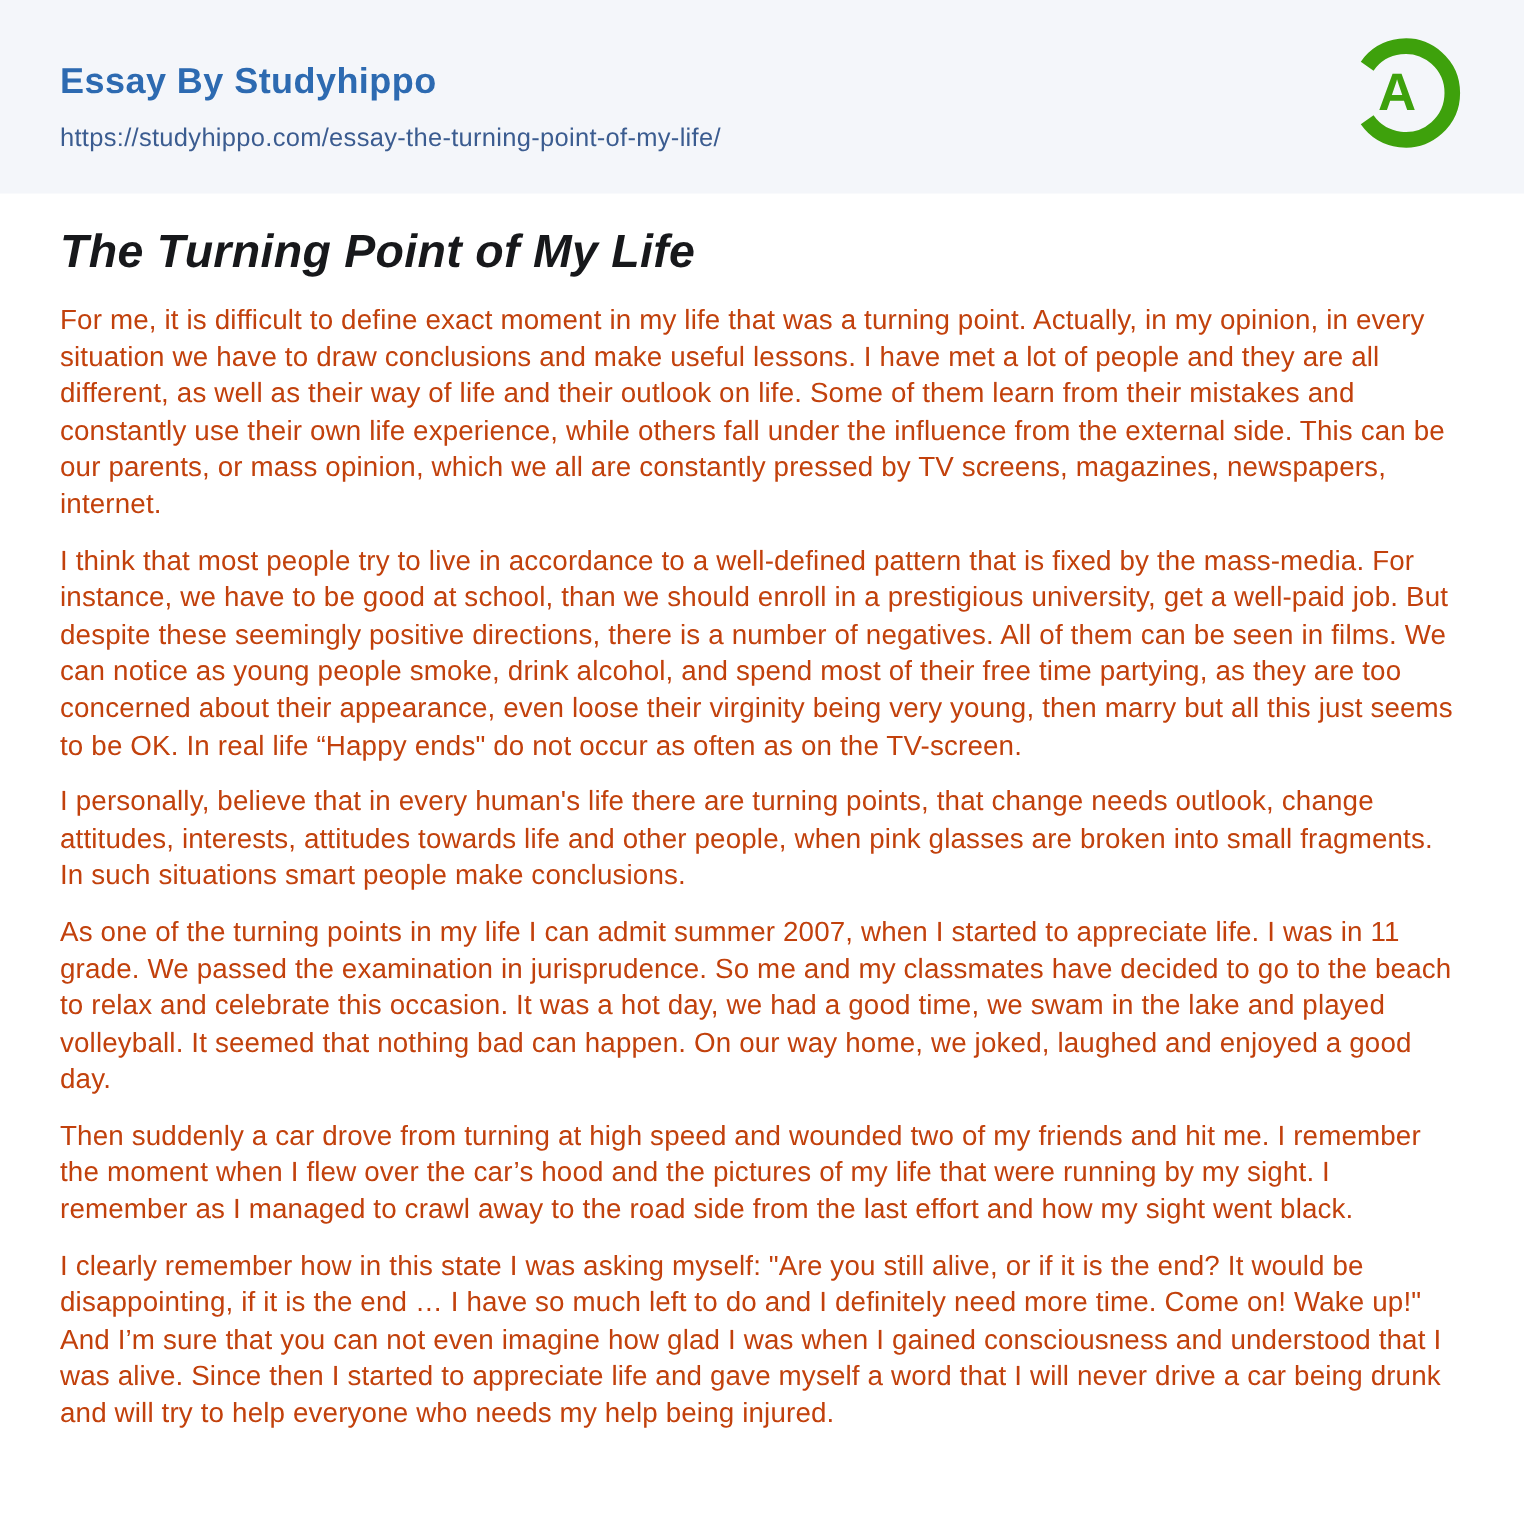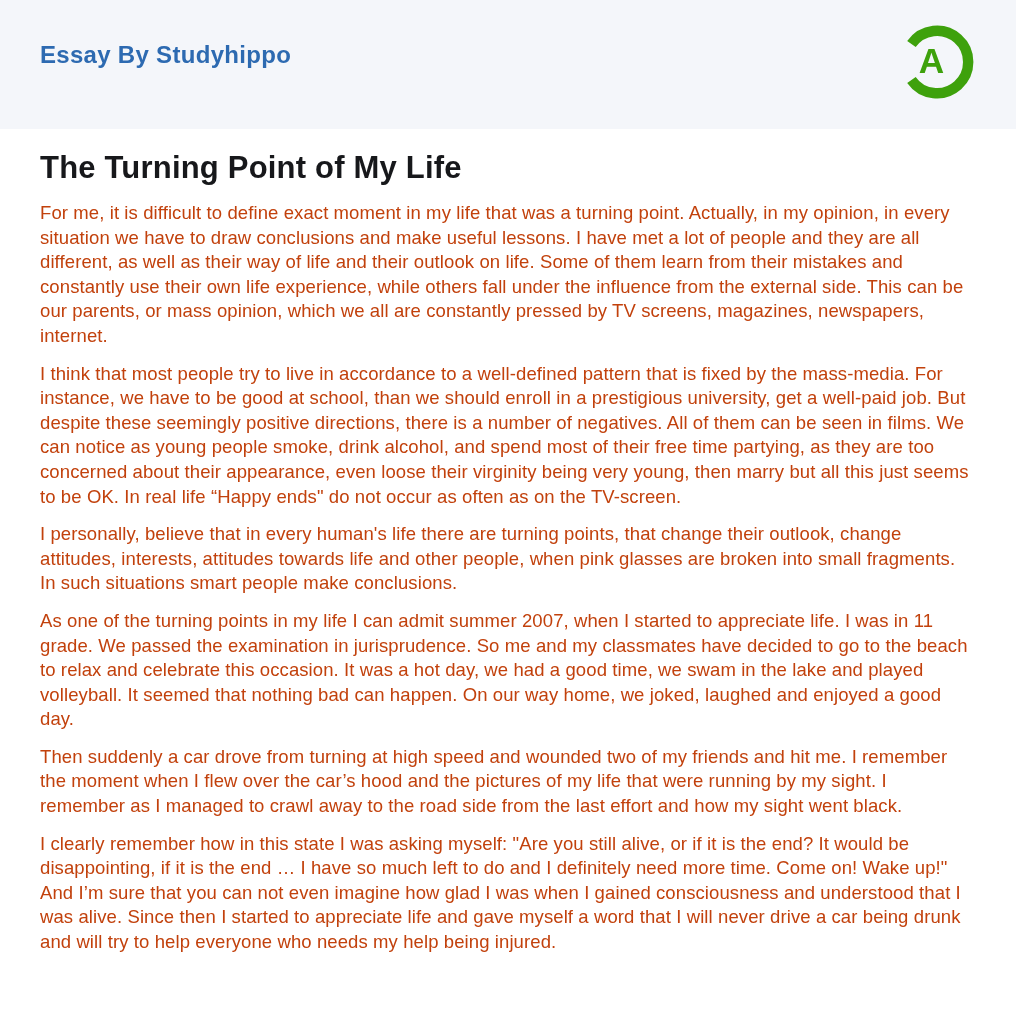--- a/index.html
+++ b/index.html
@@ -51,51 +51,53 @@
   }
 
   
   .main { padding: 21px 40px 0 40px; }
   .essay-title {
     margin: 0 0 15px 0;
     font-size: 31px;
     font-weight: 700;
     letter-spacing: 0.2px;
     color: #17181b;
+    font-style: italic;
   }
   .essay-body p {
     margin: 0 0 13px 0;
     font-size: 18.5px;
     line-height: 24.6px;
     letter-spacing: 0.1px;
     color: #c2410c;
   }
 </style>
 </head>
 <body>
 
 <div class="page">
 
   <div class="header">
     <h2 class="site-label">Essay By Studyhippo</h2>
+    <a class="page-url" href="#">https://studyhippo.com/essay-the-turning-point-of-my-life/</a>
 
     <div class="logo">
       <svg viewBox="0 0 100 100">
         <path d="M 18.05 72.37 A 39 39 0 1 0 18.05 27.63" fill="none" stroke="#3ea10c" stroke-width="13" stroke-linecap="butt"></path>
         <text x="43" y="64" text-anchor="middle" fill="#3ea10c">A</text>
       </svg>
     </div>
   </div>
 
   <div class="main">
     <h1 class="essay-title">The Turning Point of My Life</h1>
 
     <div class="essay-body">
       <p>For me, it is difficult to define exact moment in my life that was a turning point. Actually, in my opinion, in every situation we have to draw conclusions and make useful lessons. I have met a lot of people and they are all different, as well as their way of life and their outlook on life. Some of them learn from their mistakes and constantly use their own life experience, while others fall under the influence from the external side. This can be our parents, or mass opinion, which we all are constantly pressed by TV screens, magazines, newspapers, internet.</p>
       <p>I think that most people try to live in accordance to a well-defined pattern that is fixed by the mass-media. For instance, we have to be good at school, than we should enroll in a prestigious university, get a well-paid job. But despite these seemingly positive directions, there is a number of negatives. All of them can be seen in films. We can notice as young people smoke, drink alcohol, and spend most of their free time partying, as they are too concerned about their appearance, even loose their virginity being very young, then marry but all this just seems to be OK. In real life “Happy ends" do not occur as often as on the TV-screen.</p>
-      <p>I personally, believe that in every human's life there are turning points, that change their outlook, change attitudes, interests, attitudes towards life and other people, when pink glasses are broken into small fragments. In such situations smart people make conclusions.</p>
+      <p>I personally, believe that in every human's life there are turning points, that change needs outlook, change attitudes, interests, attitudes towards life and other people, when pink glasses are broken into small fragments. In such situations smart people make conclusions.</p>
       <p>As one of the turning points in my life I can admit summer 2007, when I started to appreciate life. I was in 11 grade. We passed the examination in jurisprudence. So me and my classmates have decided to go to the beach to relax and celebrate this occasion. It was a hot day, we had a good time, we swam in the lake and played volleyball. It seemed that nothing bad can happen. On our way home, we joked, laughed and enjoyed a good day.</p>
       <p>Then suddenly a car drove from turning at high speed and wounded two of my friends and hit me. I remember the moment when I flew over the car’s hood and the pictures of my life that were running by my sight. I remember as I managed to crawl away to the road side from the last effort and how my sight went black.</p>
       <p>I clearly remember how in this state I was asking myself: "Are you still alive, or if it is the end? It would be disappointing, if it is the end … I have so much left to do and I definitely need more time. Come on! Wake up!" And I’m sure that you can not even imagine how glad I was when I gained consciousness and understood that I was alive. Since then I started to appreciate life and gave myself a word that I will never drive a car being drunk and will try to help everyone who needs my help being injured.</p>
     </div>
   </div>
 
 </div>
 
 </body></html>

